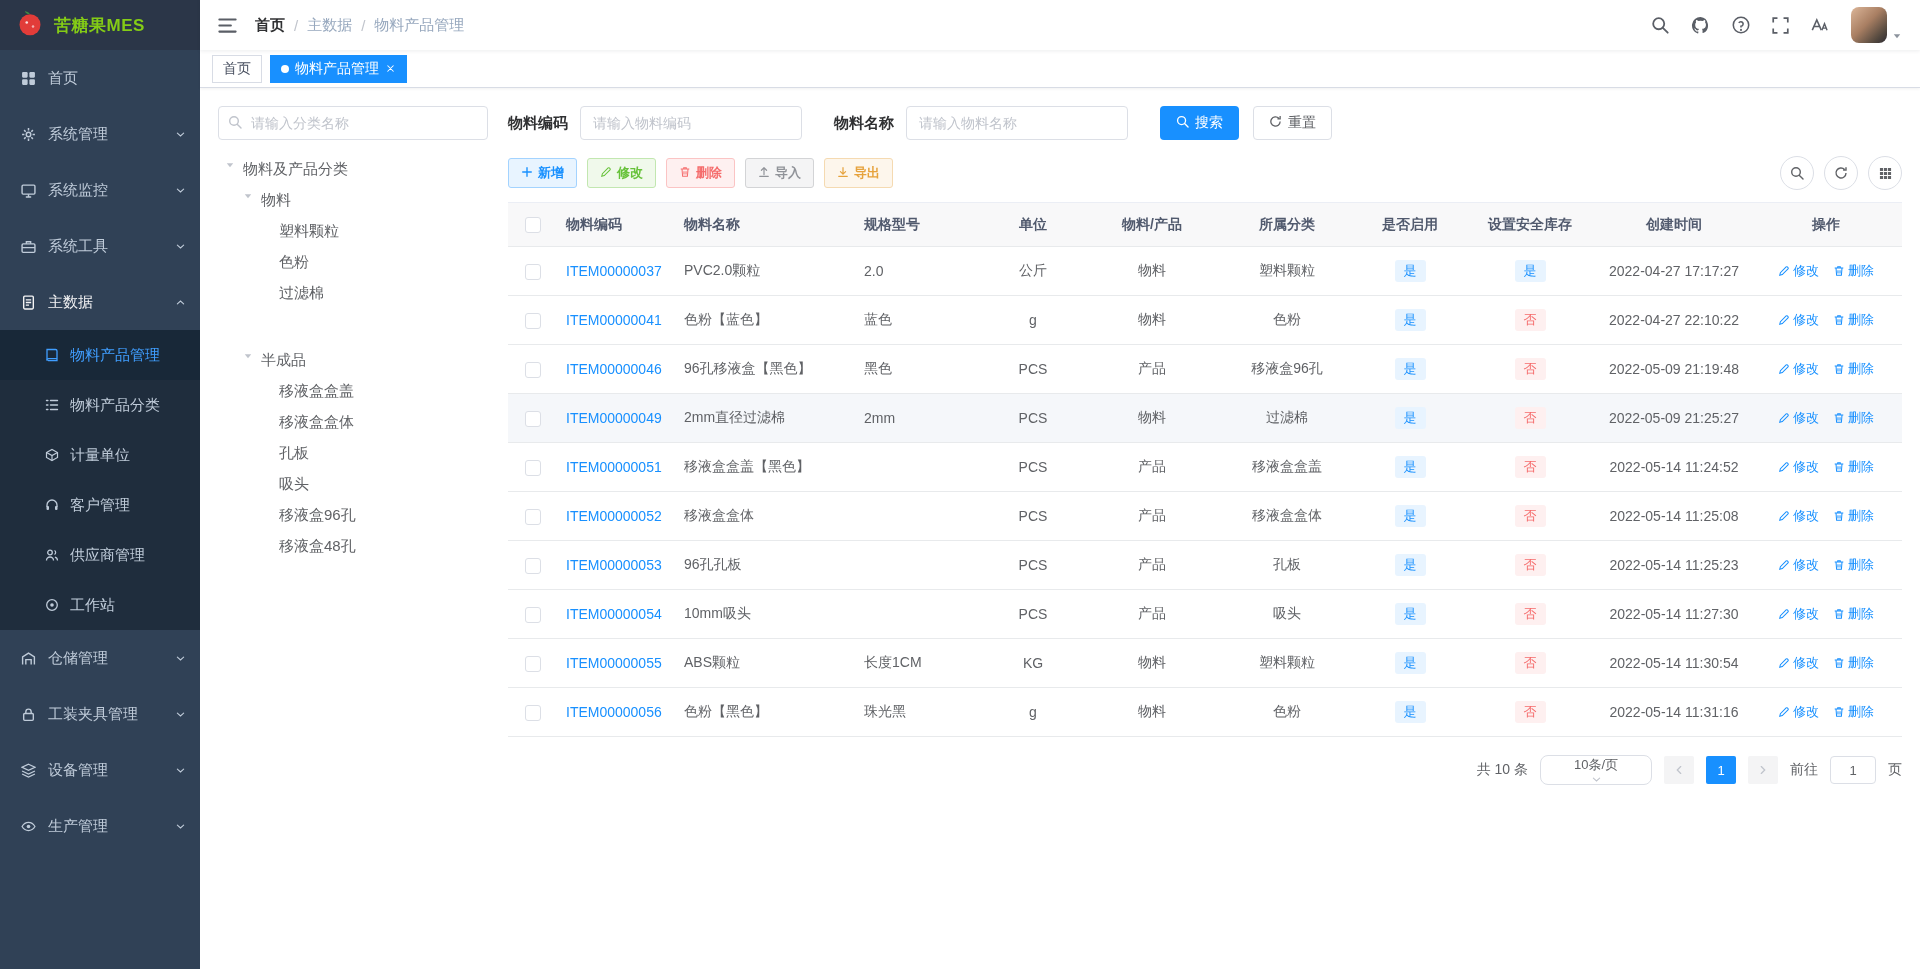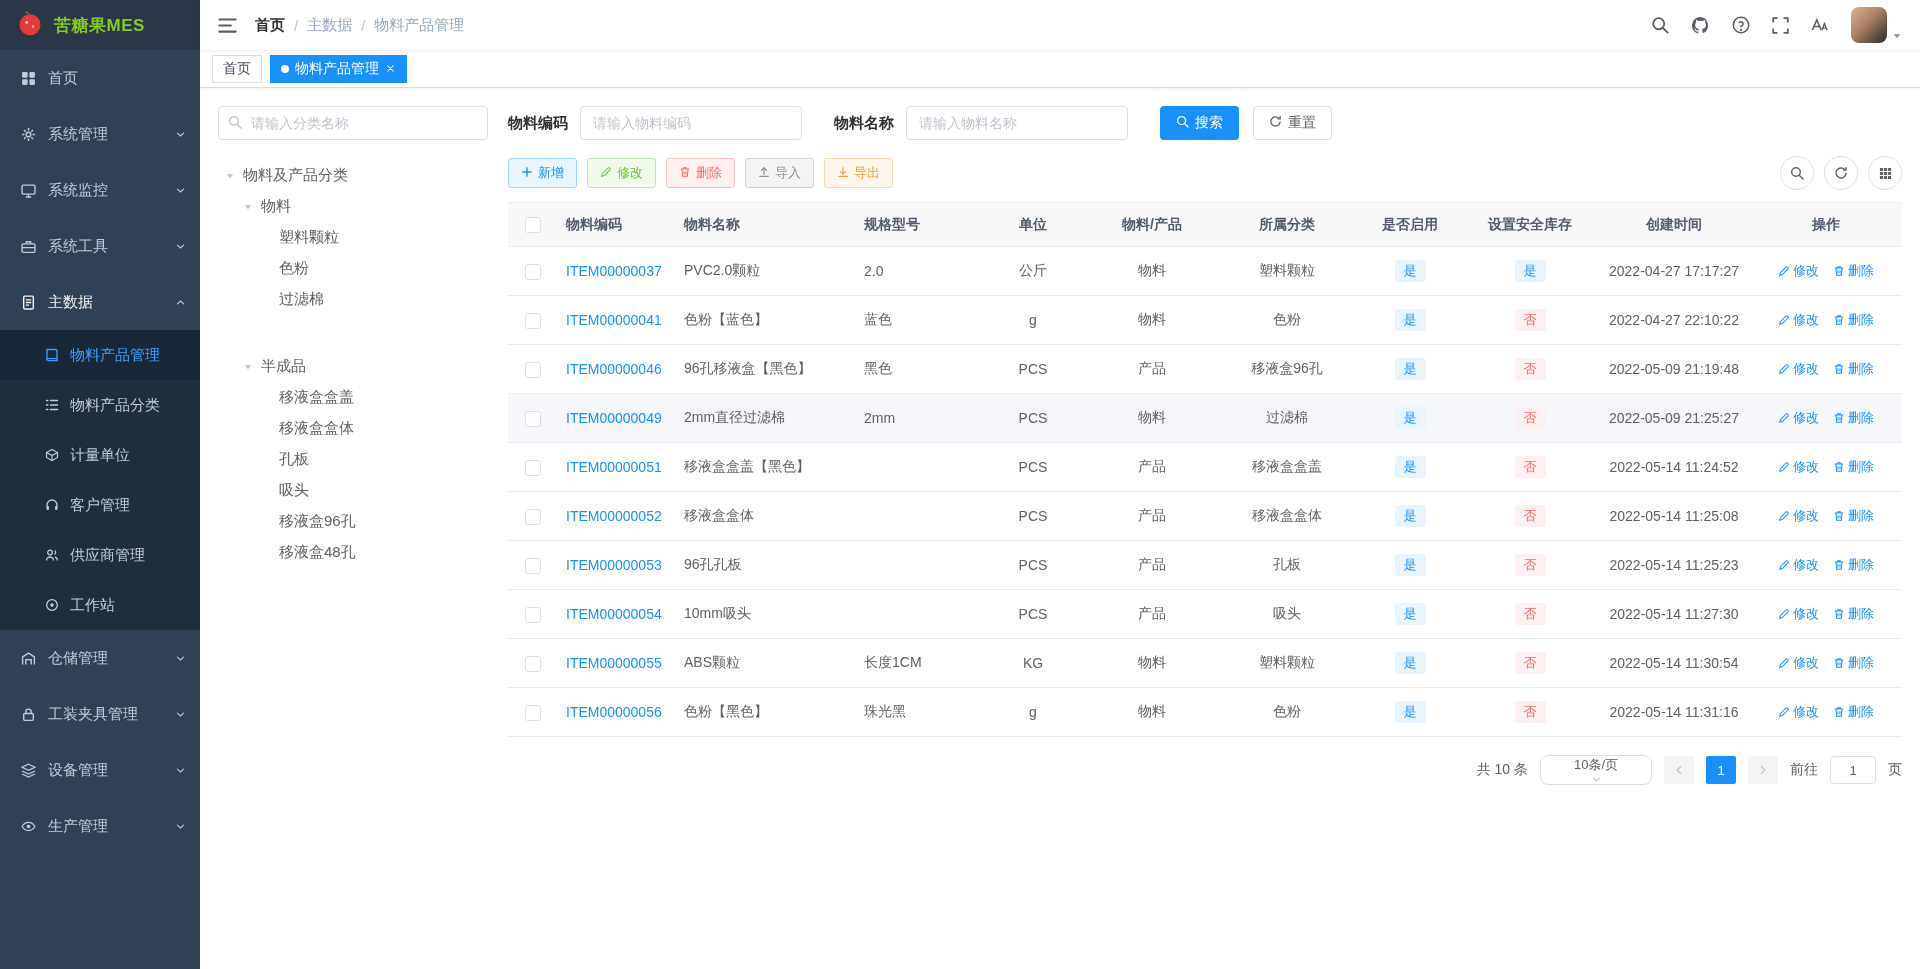--- a/index.html
+++ b/index.html
@@ -44,36 +44,36 @@
   .tag-close { display:inline-flex; border-radius:50%; }
 
   .content { flex:1; display:flex; gap:20px; padding:18px; background:#fff; overflow:hidden; }
 
   
   .tree-panel { width:270px; flex-shrink:0; }
   .tree-search { position:relative; margin-bottom:20px; }
   .tree-search input { width:100%; height:34px; border:1px solid #dcdfe6; border-radius:4px; padding:0 10px 0 32px; font-size:14px; color:#606266; outline:none; }
   input::placeholder { color:#c0c4cc; }
   .ts-icon { position:absolute; left:10px; top:9px; color:#c0c4cc; display:inline-flex; }
-  .tree-node { height:31px; display:flex; align-items:center; gap:5px; font-size:15px; color:#606266; cursor:pointer; white-space:nowrap; }
+  .tree-node { height:31px; display:flex; gap:5px; font-size:15px; color:#606266; cursor:pointer; white-space:nowrap; }
   .tree-caret { width:16px; display:inline-flex; justify-content:center; color:#c0c4cc; flex-shrink:0; }
   .tree-caret.empty { width:16px; }
 
   
   .table-panel { flex:1; min-width:0; display:flex; flex-direction:column; }
   .filter-row { display:flex; align-items:center; margin-bottom:16px; }
   .f-label { font-size:15px; font-weight:700; color:#303133; margin-right:12px; white-space:nowrap; }
   .f-input { width:222px; height:34px; border:1px solid #dcdfe6; border-radius:4px; padding:0 12px; font-size:14px; color:#606266; outline:none; }
   .g2 { margin-left:32px; }
   .btn { height:34px; padding:0 15px; border-radius:4px; font-size:14px; display:inline-flex; align-items:center; gap:6px; cursor:pointer; border:1px solid transparent; background:#fff; font-family:inherit; }
   .btn-primary { background:#1890ff; color:#fff; }
   .btn-default { border-color:#dcdfe6; color:#606266; margin-left:14px; }
 
   .toolbar { display:flex; align-items:center; margin-bottom:12px; }
-  .btn-sm { height:30px; padding:0 12px; font-size:13px; border-radius:3px; margin-right:10px; display:inline-flex; align-items:center; gap:5px; cursor:pointer; font-family:inherit; }
+  .btn-sm { height:30px; padding:0 12px; font-size:13px; border-radius:3px; margin-right:10px; display:inline-flex; align-items:center; gap:5px; cursor:pointer; font-family:inherit;font-weight:bold; }
   .btn-plain-primary { color:#1890ff; background:#e8f4ff; border:1px solid #a3d3ff; }
   .btn-plain-success { color:#67c23a; background:#f0f9eb; border:1px solid #c2e7b0; }
   .btn-plain-danger  { color:#f56c6c; background:#fef0f0; border:1px solid #fbc4c4; }
   .btn-plain-info    { color:#909399; background:#f4f4f5; border:1px solid #d3d4d6; }
   .btn-plain-warning { color:#e6a23c; background:#fdf6ec; border:1px solid #f5dab1; }
   .tool-icons { margin-left:auto; display:flex; gap:10px; }
   .tool-circle { width:34px; height:34px; border-radius:50%; border:1px solid #dcdfe6; background:#fff; color:#606266; display:inline-flex; align-items:center; justify-content:center; cursor:pointer; }
 
   table { width:100%; border-collapse:collapse; table-layout:fixed; border-top:1px solid #ebeef5; }
   th { background:#f8f8f9; color:#515a6e; font-size:14px; font-weight:700; height:44px; border-bottom:1px solid #e8eaec; padding:0 8px; white-space:nowrap; overflow:hidden; }

